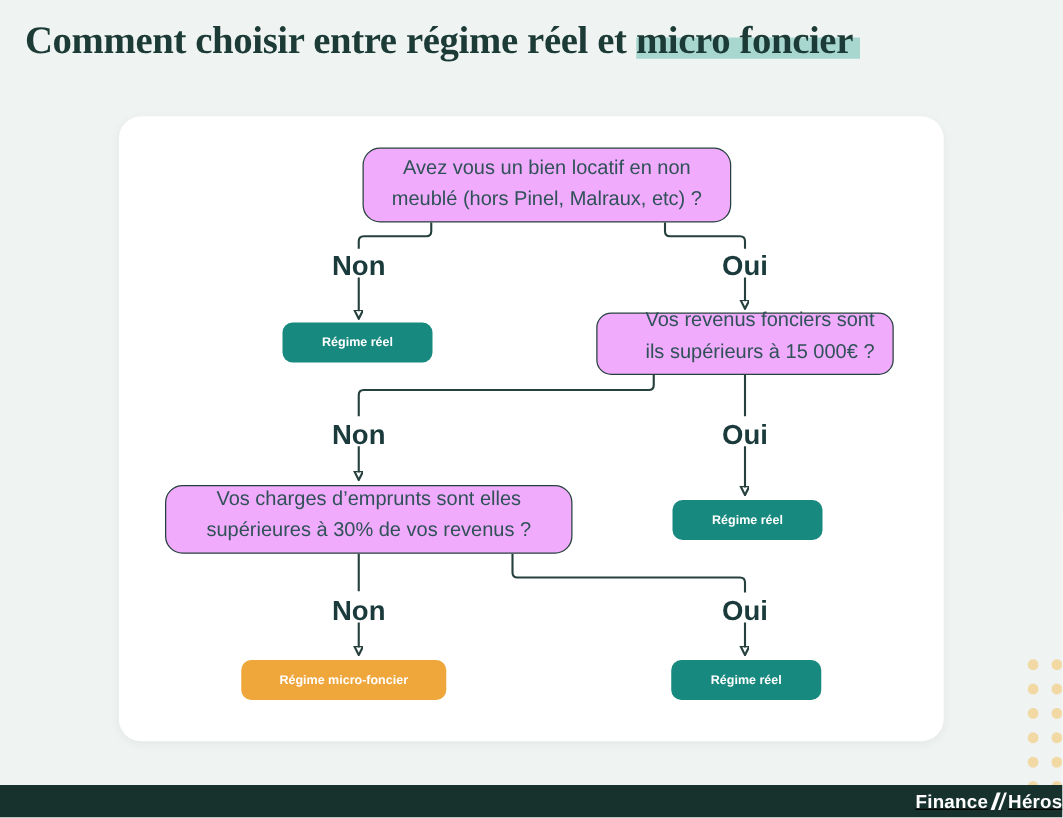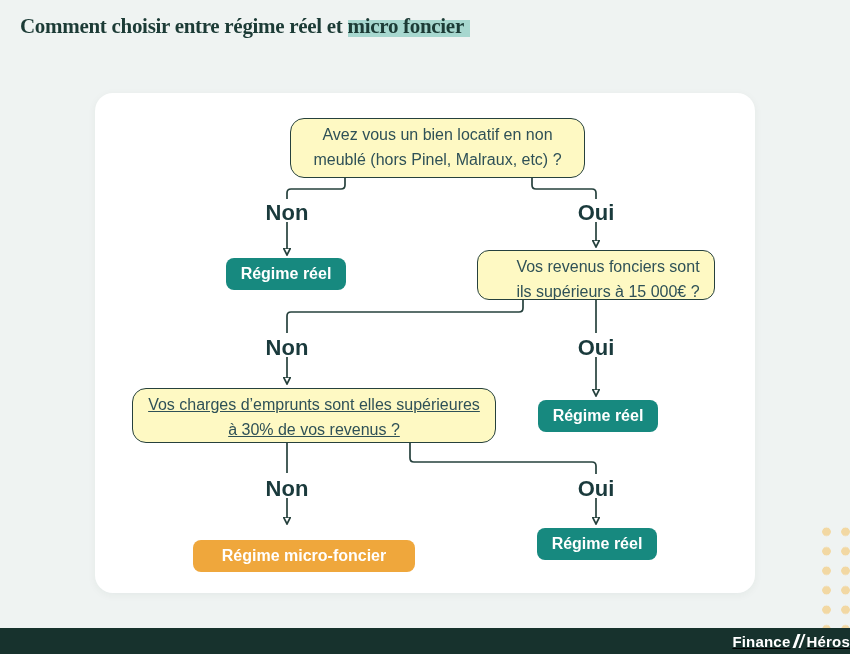--- a/index.html
+++ b/index.html
@@ -9,63 +9,63 @@
     --footer-bg:#17322d; --footer-text:#ffffff; --dots:#f2d8a3;
     --label-text:#1a3a3c;
   }
   *{box-sizing:border-box;margin:0;padding:0;}
   html,body{width:850px;height:654px;overflow:hidden;}
   body{font-family:"Liberation Sans",sans-serif;background:var(--page-bg);}
   .page{position:relative;width:850px;height:654px;background:var(--page-bg);}
 
   h1.title{
     position:absolute;left:20px;top:14px;width:790px;
-    font-family:"Liberation Serif",serif;font-weight:700;font-size:21px;
+    font-family:"Liberation Serif",serif;font-weight:700;font-size:31px;
     letter-spacing:-0.3px;color:var(--title-text);white-space:nowrap;
   }
   .hl{
     background-image:linear-gradient(var(--title-highlight),var(--title-highlight));
     background-repeat:no-repeat;background-size:100% 17px;background-position:0 88%;
     padding-right:6px;
   }
 
   .card{
     position:absolute;left:95px;top:93px;width:660px;height:500px;
     background:var(--card-bg);border-radius:18px;
     box-shadow:0 2px 8px rgba(20,50,45,0.05);
   }
   .card svg{position:absolute;left:0;top:0;pointer-events:none;}
   .card svg path{stroke:var(--line);stroke-width:1.7;fill:none;}
 
   .qbox{
-    position:absolute;display:flex;align-items:flex-start;justify-content:center;
-    text-align:center;background:#fef9c3;border:1.7px solid var(--line);
+    position:absolute;display:flex;align-items:flex-end;justify-content:center;
+    text-align:center;background:#f0abfc;border:1.7px solid var(--line);
     border-radius:14px;color:var(--question-text);font-size:16px;line-height:1.55;
     padding:4px 12px;
   }
   #q1{left:195px;top:25px;width:295px;height:60px;}
   #q2{left:382px;top:157px;width:238px;height:50px;border-radius:12px;padding-left:36px;}
-  #q3{left:37px;top:295px;width:364px;height:55px;text-decoration:underline;}
+  #q3{left:37px;top:295px;width:326px;height:55px;}
 
   .branch{
     position:absolute;width:60px;text-align:center;
     font-weight:700;font-size:22px;color:var(--label-text);
   }
   #l1n{left:162px;top:107px;} #l1o{left:471px;top:107px;}
   #l2n{left:162px;top:242px;} #l2o{left:471px;top:242px;}
   #l3n{left:162px;top:383px;} #l3o{left:471px;top:383px;}
 
   .result{
     position:absolute;display:flex;align-items:center;justify-content:center;
-    border-radius:8px;color:var(--box-text);font-weight:700;font-size:16px;
+    border-radius:8px;color:var(--box-text);font-weight:700;font-size:10px;
     background:var(--teal-box);
   }
   #r1{left:131px;top:165px;width:120px;height:32px;}
   #r2{left:443px;top:307px;width:120px;height:32px;}
-  #r3{left:98px;top:435px;width:222px;height:32px;background:var(--orange-box);margin-top:12px;}
+  #r3{left:98px;top:435px;width:164px;height:32px;background:var(--orange-box);}
   #r4{left:442px;top:435px;width:120px;height:32px;}
 
   .dots{
     position:absolute;left:813px;top:518px;width:37px;height:112px;
     background-image:radial-gradient(circle,var(--dots) 4px,transparent 4.6px);
     background-size:19px 19.5px;background-position:4px 4px;
   }
 
   footer.bar{
     position:absolute;left:0;top:628px;width:850px;height:26px;

